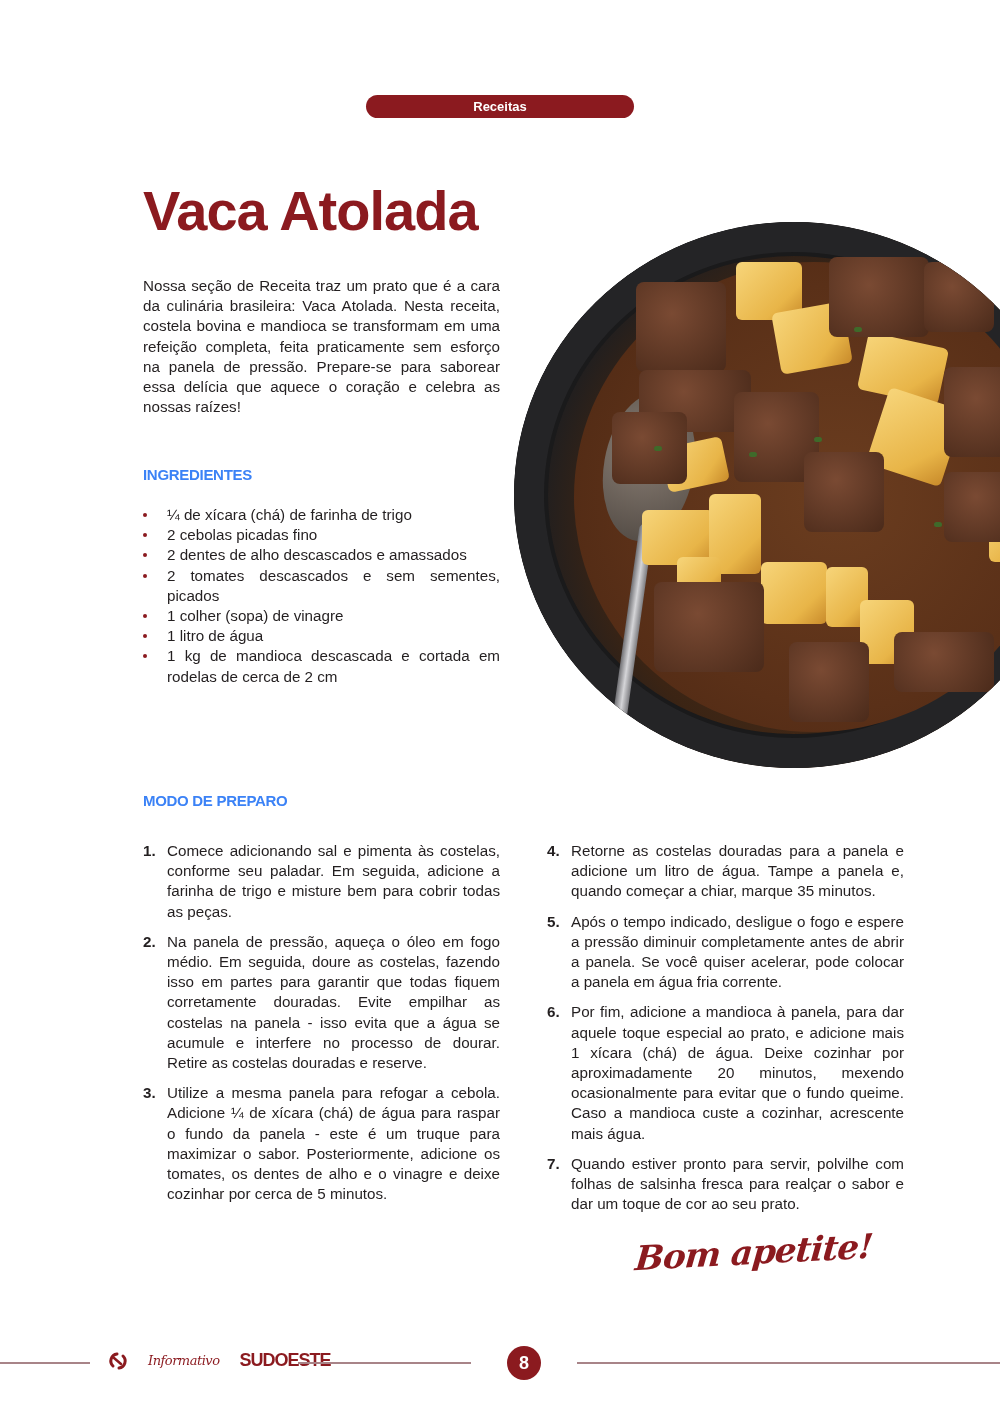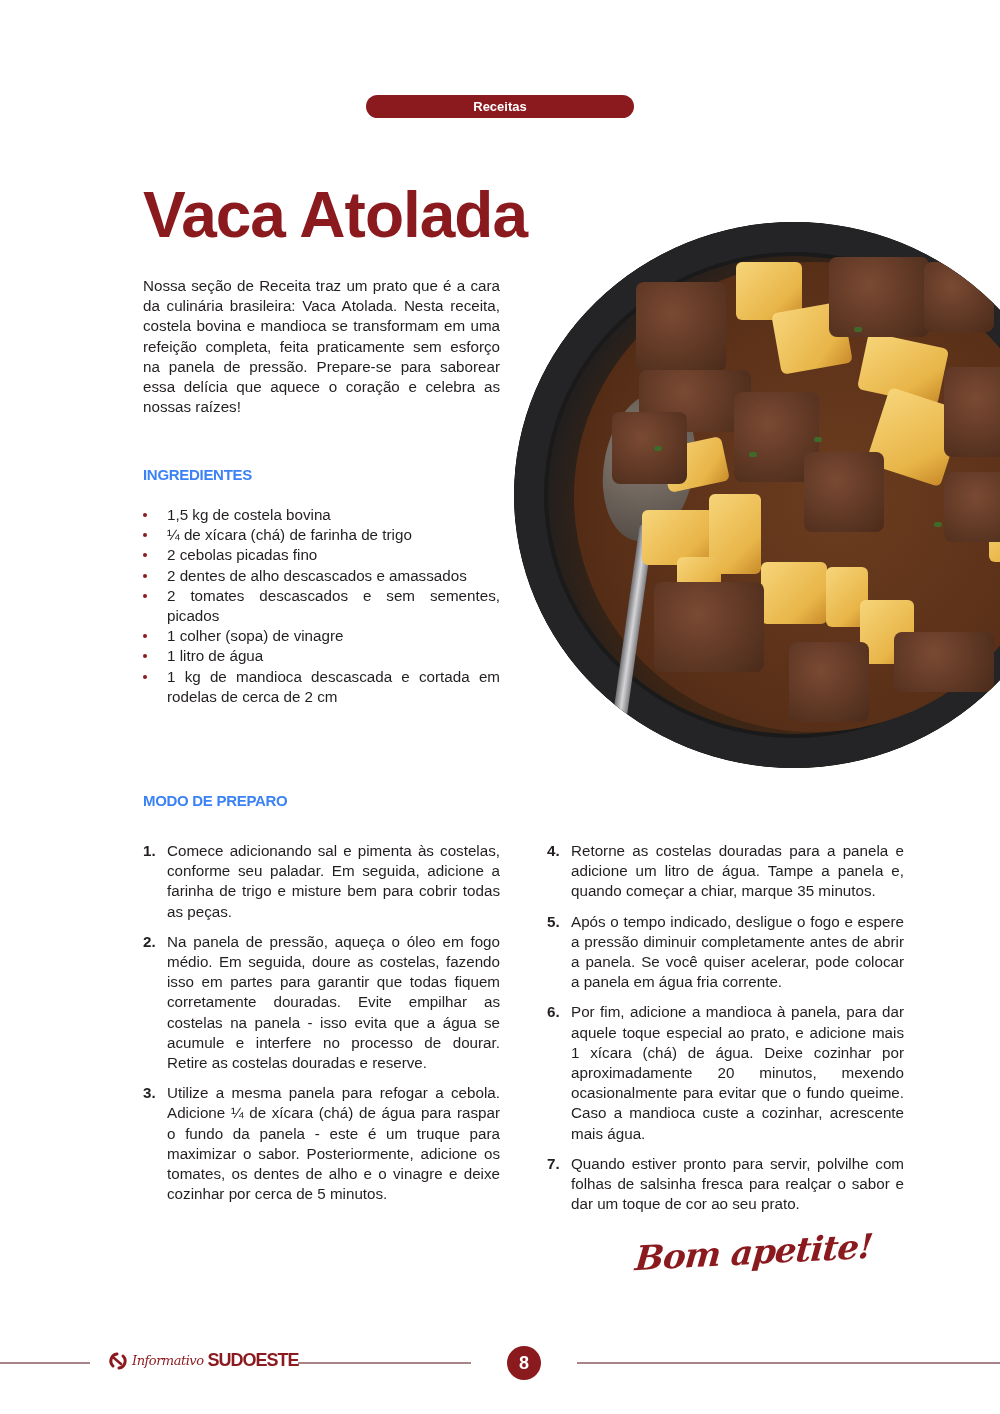--- a/index.html
+++ b/index.html
@@ -8,21 +8,21 @@
 
     .section-pill {
       position: absolute; left: 366px; top: 95px; width: 268px; height: 23px;
       background: #8b1a1f; border-radius: 12px; color: #fff;
       font-weight: bold; font-size: 13px; text-align: center; line-height: 23px;
     }
 
     .title {
       position: absolute; left: 143px; top: 178px;
       font-family: "Liberation Sans", sans-serif; font-weight: bold;
-      font-size: 64px; letter-spacing: -1px; color: #8b1a1f;
+      font-size: 56px; letter-spacing: -1px; color: #8b1a1f;
     }
 
     .intro {
       position: absolute; left: 143px; top: 276px; width: 357px;
       font-size: 15.2px; line-height: 20.2px; text-align: justify; color: #231f20;
     }
 
     .heading {
       position: absolute; left: 143px; font-weight: bold; font-size: 15px;
       color: #3b82f6; letter-spacing: -0.3px;
@@ -87,21 +87,21 @@
       transform: rotate(8deg);
     }
     .photo .herb { position: absolute; width: 8px; height: 5px; background: #3f6a2a; border-radius: 3px; }
 
     .footer-line { position: absolute; top: 1362px; height: 2px; background: #a88488; }
     .footer-line.l1 { left: 0; width: 90px; }
     .footer-line.l2 { left: 298px; width: 173px; }
     .footer-line.l3 { left: 577px; width: 423px; }
 
     .footer-logo {
-      position: absolute; left: 108px; top: 1350px; display: flex; align-items: center; gap: 4px;
+      position: absolute; left: 108px; top: 1350px; display: flex; align-items: center; gap: 20px;
       color: #8b1a1f;
     }
     .footer-logo .s-icon { width: 20px; height: 20px; }
     .footer-logo .informativo {
       font-family: "DejaVu Serif", serif; font-style: italic; font-size: 13px; letter-spacing: -0.5px;
     }
     .footer-logo .sudoeste {
       font-family: "Liberation Sans", sans-serif; font-weight: bold; font-size: 18px; letter-spacing: -1px;
     }
 
@@ -152,21 +152,20 @@
   <div class="herb" style="left:340px;top:105px;"></div>
   <div class="herb" style="left:235px;top:230px;"></div>
   <div class="herb" style="left:300px;top:215px;"></div>
   <div class="herb" style="left:140px;top:224px;"></div>
   <div class="herb" style="left:420px;top:300px;"></div>
 </div>
 
 <h2 class="heading ing">INGREDIENTES</h2>
 
 <ul class="ingredients">
-  <li><span class="bullet"></span><span>1,5 kg de costela bovina</span></li>
   <li><span class="bullet"></span><span>¼ de xícara (chá) de farinha de trigo</span></li>
   <li><span class="bullet"></span><span>2 cebolas picadas fino</span></li>
   <li><span class="bullet"></span><span>2 dentes de alho descascados e amassados</span></li>
   <li><span class="bullet"></span><span>2 tomates descascados e sem sementes, picados</span></li>
   <li><span class="bullet"></span><span>1 colher (sopa) de vinagre</span></li>
   <li><span class="bullet"></span><span>1 litro de água</span></li>
   <li><span class="bullet"></span><span>1 kg de mandioca descascada e cortada em rodelas de cerca de 2 cm</span></li>
 </ul>
 
 <h2 class="heading prep">MODO DE PREPARO</h2>

